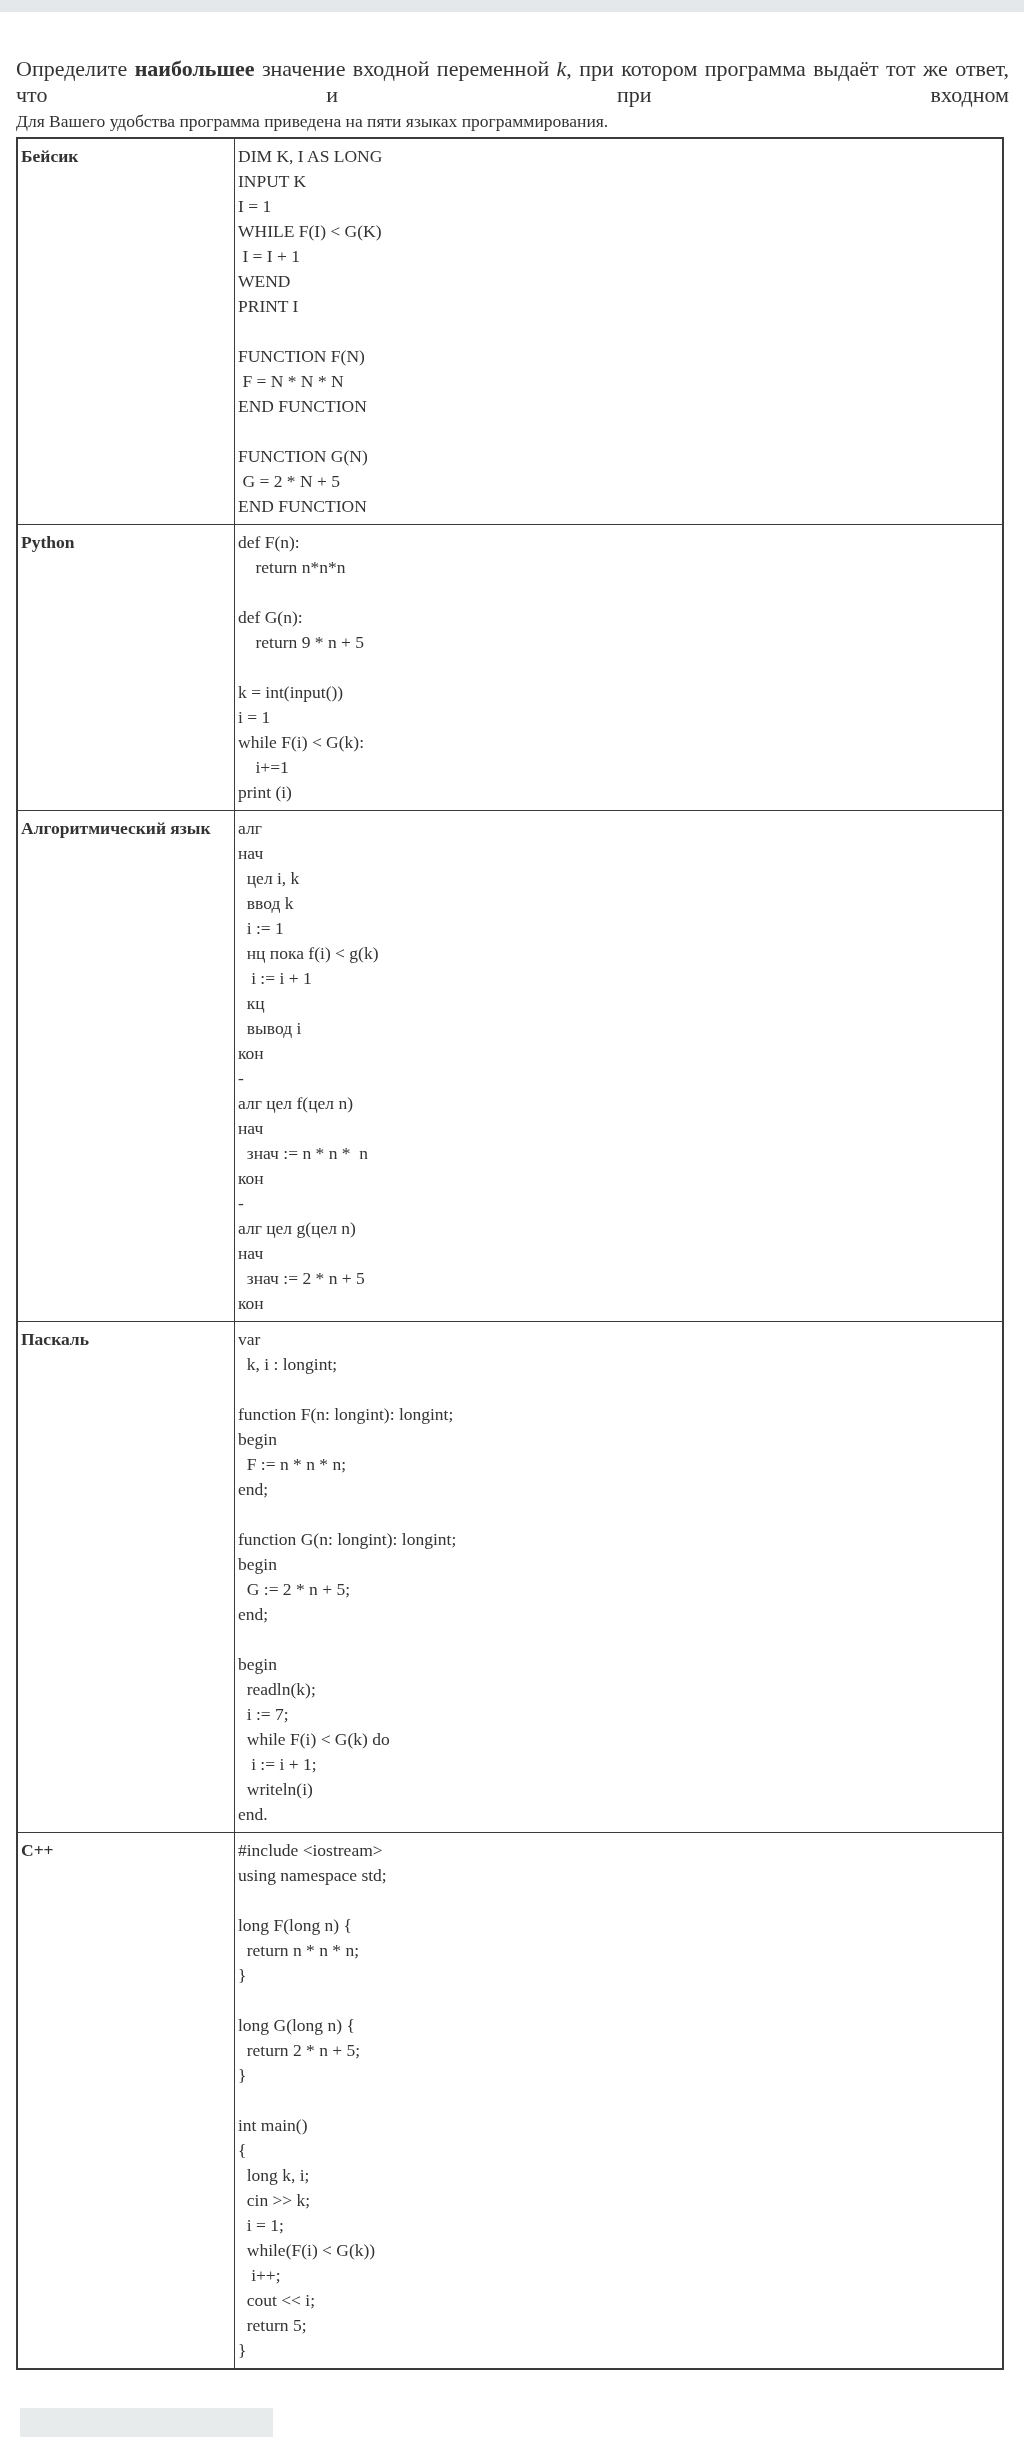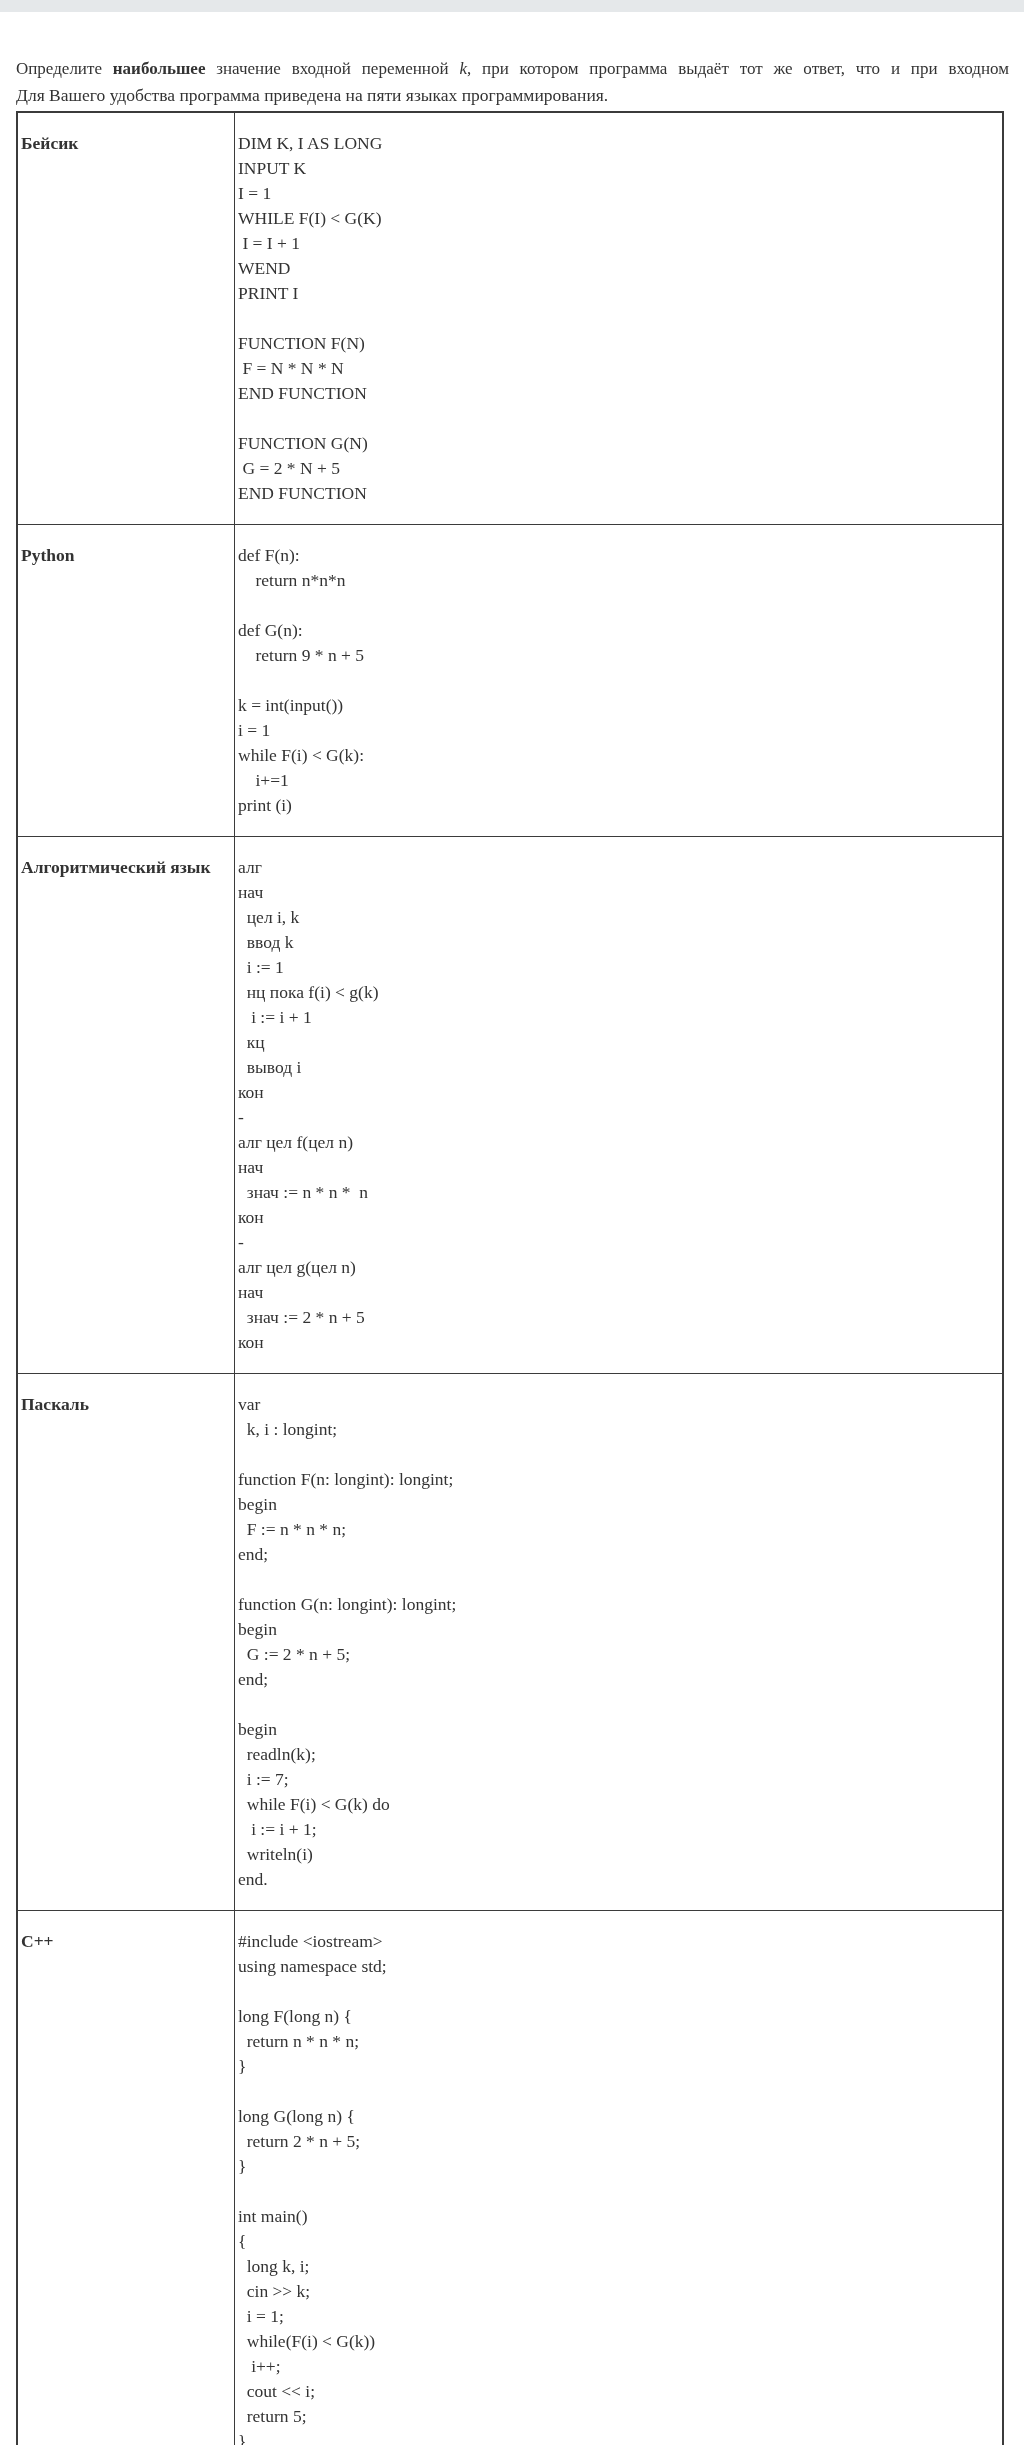--- a/index.html
+++ b/index.html
@@ -21,21 +21,21 @@
   }
   .title {
     margin: 16px 0 0 0;
     font-size: 17.5px;
     line-height: 22px;
     font-weight: bold;
   }
   .task {
     margin: 44px 6px 0 0;
     width: 993px;
-    font-size: 17px;
+    font-size: 22px;
     line-height: 26px;
   }
   .task-line.justify {
     text-align: justify;
     text-align-last: justify;
   }
   .b { font-weight: bold; }
   .i { font-style: italic; }
   .note {
     margin: 0;
@@ -46,21 +46,21 @@
   table.programs {
     border-collapse: collapse;
     table-layout: fixed;
     width: 988px;
     margin-top: 3px;
     border: 2px solid var(--border, #3b3b3b);
   }
   table.programs td {
     border: 1px solid var(--border, #3b3b3b);
     vertical-align: top;
-    padding: 18px 3px;
+    padding: 5px 3px;
   }
   td.lang-cell {
     width: 210px;
     font-weight: bold;
     font-size: 17.5px;
     line-height: 25px;
     white-space: pre;
   }
   td.code-cell {
     font-size: 17.5px;

